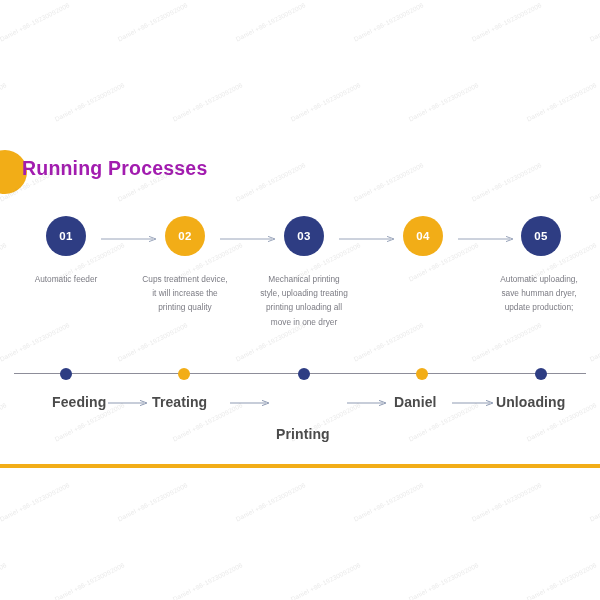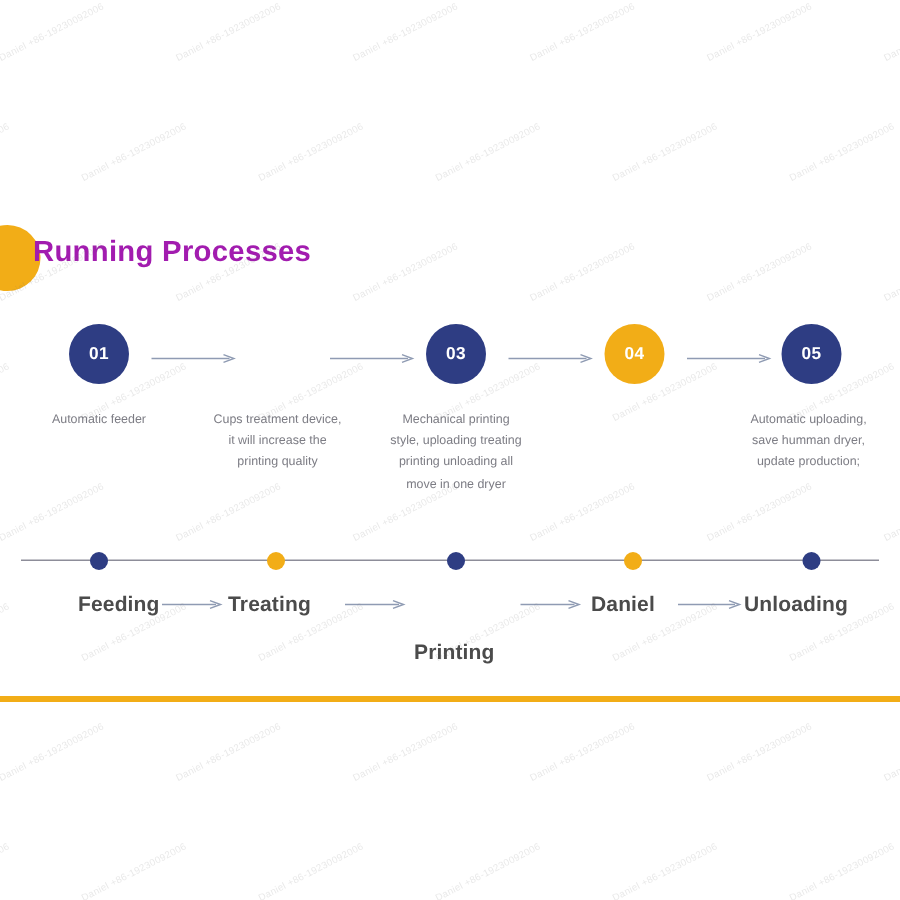--- a/index.html
+++ b/index.html
@@ -157,20 +157,23 @@
 </head>
 <body>
 
 <div id="slide">
 
   <div id="title-bullet"></div>
   <div id="page-title">Running Processes</div>
 
   <div class="step-circle navy" style="left:46px;">
       <span>01</span>
+    </div>
+  <div class="step-circle yellow" style="left:165px;">
+      <span>02</span>
     </div>
   <div class="step-circle navy" style="left:284px;">
       <span>03</span>
     </div>
   <div class="step-circle yellow" style="left:403px;">
       <span>04</span>
     </div>
   <div class="step-circle navy" style="left:521px;">
       <span>05</span>
     </div>

